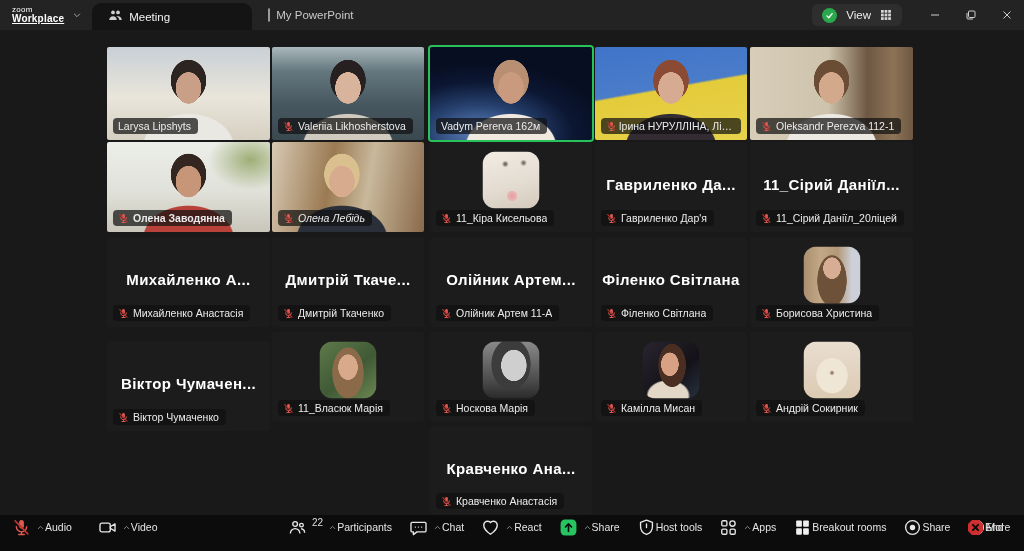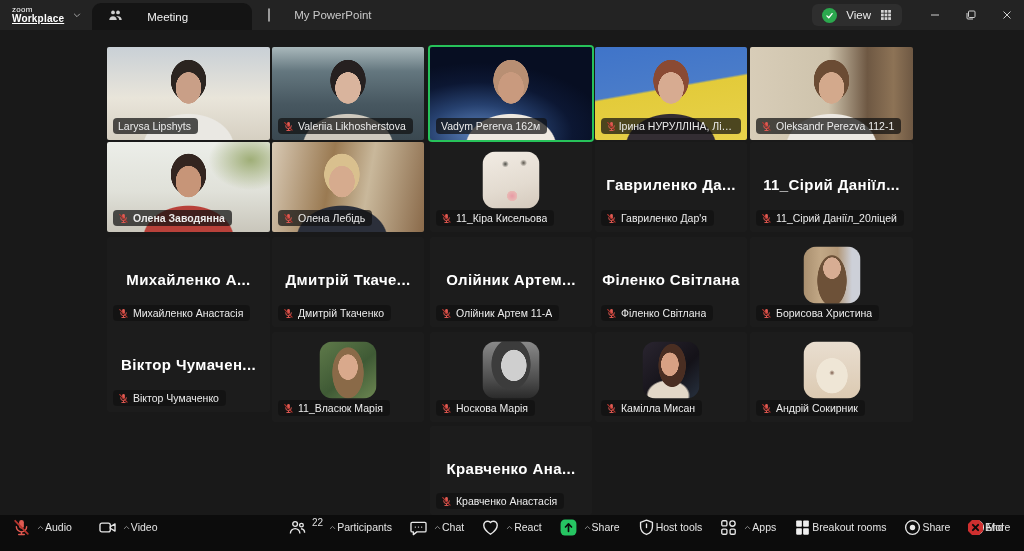--- a/index.html
+++ b/index.html
@@ -7,21 +7,21 @@
   #app{position:relative;width:1024px;height:551px;background:#a3a3a3;overflow:hidden;}
 
   
   .titlebar{position:absolute;top:0;left:0;width:100%;height:30px;background:#232323;display:flex;align-items:stretch;}
   .brand{display:flex;align-items:center;gap:8px;padding:0 10px 0 12px;cursor:pointer;}
   .brand-text{display:flex;flex-direction:column;line-height:1;}
   .brand-top{font-size:8px;color:#fff;letter-spacing:.3px;}
   .brand-main{font-size:10px;color:#fff;font-weight:700;letter-spacing:.2px;text-decoration:underline;}
   .chev-down{width:10px;height:10px;opacity:.75;}
   .tabs{display:flex;align-items:stretch;}
-  .tab{display:flex;align-items:center;gap:24px;padding:0 16px;font-size:11.5px;color:#c9c9c9;cursor:pointer;}
+  .tab{display:flex;align-items:center;gap:6px;padding:0 16px;font-size:11.5px;color:#c9c9c9;cursor:pointer;}
   .tab.active{background:#141414;color:#f2f2f2;border-radius:9px 9px 0 0;margin-top:3px;padding-top:0;min-width:160px;}
   .tab .tab-ico{width:15px;height:15px;flex:0 0 auto;}
   .ppt-thumb{width:14px;height:11px;border-radius:2px;background:linear-gradient(135deg,#8a8a8a,#5b5b5b 60%,#777);border:1px solid #9a9a9a;}
   .tb-right{margin-left:auto;display:flex;align-items:center;gap:2px;}
   .view-pill{display:flex;align-items:center;gap:9px;background:#2e2e2e;border-radius:6px;height:22px;padding:0 10px;margin-right:14px;cursor:pointer;}
   .shield-badge{width:15px;height:15px;border-radius:50%;background:#2ba84e;display:flex;align-items:center;justify-content:center;}
   .shield-badge svg{width:9px;height:9px;}
   .view-label{font-size:11.5px;color:#eaeaea;}
   .grid-ico{width:12px;height:12px;opacity:.9;}
   .winbtn{width:34px;height:26px;display:flex;align-items:center;justify-content:center;color:#cfcfcf;cursor:pointer;}
@@ -228,21 +228,21 @@
               <rect x="6" y="1.5" width="4" height="7" rx="2" fill="#e05a52" stroke="none"></rect>
               <path d="M3.8 7a4.2 4.2 0 0 0 8.4 0"></path>
               <line x1="8" y1="11.4" x2="8" y2="13.6"></line>
               <line x1="5.6" y1="13.8" x2="10.4" y2="13.8"></line>
               <line x1="2.6" y1="2.2" x2="13.2" y2="13.2" stroke="#b8352e" stroke-width="1.6"></line>
             </svg>
           </span>
           <span>Олена Заводянна</span>
         </div>
       </div>
-      <div class="tile" style="left: 272px; top: 112px; width: 152px; height: 90px;">
+      <div class="tile" style="left: 272px; top: 112px; width: 152px; height: 90px; font-style: italic;">
         <div class="scene scene-lebid">
           <div class="person"></div>
         </div>
         <div class="name-tag">
           <span style="display: flex;">
             <svg class="mute-ico" viewBox="0 0 16 16" fill="none" stroke="#e05a52" stroke-width="1.4" stroke-linecap="round">
               <rect x="6" y="1.5" width="4" height="7" rx="2" fill="#e05a52" stroke="none"></rect>
               <path d="M3.8 7a4.2 4.2 0 0 0 8.4 0"></path>
               <line x1="8" y1="11.4" x2="8" y2="13.6"></line>
               <line x1="5.6" y1="13.8" x2="10.4" y2="13.8"></line>
@@ -365,21 +365,21 @@
               <rect x="6" y="1.5" width="4" height="7" rx="2" fill="#e05a52" stroke="none"></rect>
               <path d="M3.8 7a4.2 4.2 0 0 0 8.4 0"></path>
               <line x1="8" y1="11.4" x2="8" y2="13.6"></line>
               <line x1="5.6" y1="13.8" x2="10.4" y2="13.8"></line>
               <line x1="2.6" y1="2.2" x2="13.2" y2="13.2" stroke="#b8352e" stroke-width="1.6"></line>
             </svg>
           </span>
           <span>Борисова Христина</span>
         </div>
       </div>
-      <div class="tile" style="left: 107px; top: 292px; width: 163px; height: 90px;">
+      <div class="tile" style="left: 107px; top: 311px; width: 163px; height: 90px;">
         <div class="big-name">Віктор Чумачен...</div>
         <div class="name-tag">
           <span style="display: flex;">
             <svg class="mute-ico" viewBox="0 0 16 16" fill="none" stroke="#e05a52" stroke-width="1.4" stroke-linecap="round">
               <rect x="6" y="1.5" width="4" height="7" rx="2" fill="#e05a52" stroke="none"></rect>
               <path d="M3.8 7a4.2 4.2 0 0 0 8.4 0"></path>
               <line x1="8" y1="11.4" x2="8" y2="13.6"></line>
               <line x1="5.6" y1="13.8" x2="10.4" y2="13.8"></line>
               <line x1="2.6" y1="2.2" x2="13.2" y2="13.2" stroke="#b8352e" stroke-width="1.6"></line>
             </svg>

